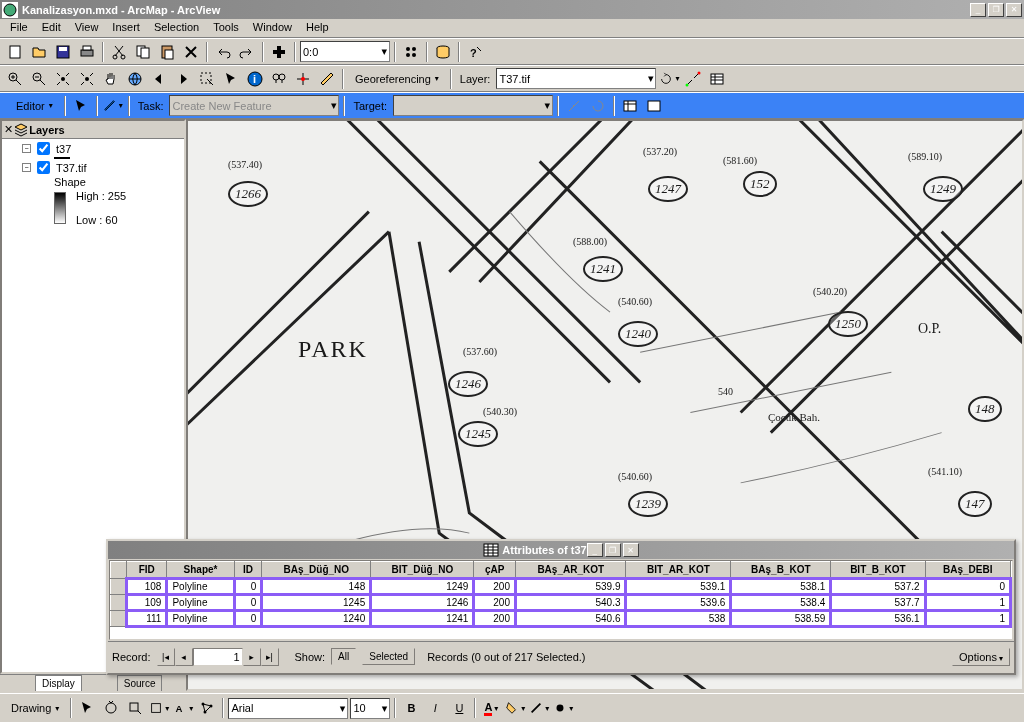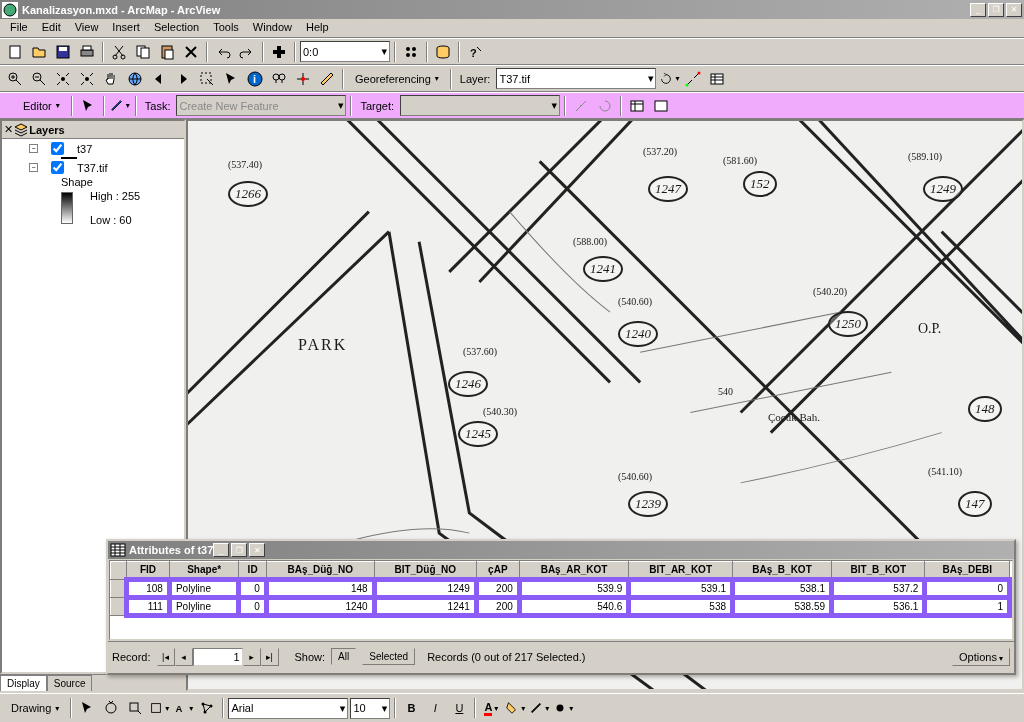--- a/index.html
+++ b/index.html
@@ -15,47 +15,47 @@
 .menubar { background: #d4d0c8; height: 19px; display: flex; padding: 0 4px; gap: 2px; border-bottom: 1px solid #808080; }
 .menu-item { padding: 2px 6px; cursor: pointer; }
 
 .toolbar { background: #d4d0c8; height: 27px; display: flex; align-items: center; padding: 2px 4px; gap: 2px; border-bottom: 1px solid #808080; border-top: 1px solid #fff; }
 .toolbar-btn { width: 22px; height: 22px; border: 1px solid transparent; display: flex; align-items: center; justify-content: center; cursor: pointer; background: transparent; }
 .toolbar-sep { width: 2px; height: 20px; border-left: 1px solid #808080; border-right: 1px solid #fff; margin: 0 2px; }
 .toolbar-dropdown { height: 21px; background: white; border: 1px solid #808080; border-top-color: #404040; border-left-color: #404040; padding: 1px 2px; display: flex; align-items: center; }
 .toolbar-btn-text { height: 22px; padding: 0 6px; display: flex; align-items: center; cursor: pointer; border: 1px solid transparent; gap: 2px; }
 .toolbar-label { padding: 0 4px; }
 
-.editor-toolbar { background: #f0abfc; height: 27px; display: flex; align-items: center; padding: 2px 16px; gap: 2px; border-bottom: 1px solid #808080; border-top: 1px solid #fff; }
+.editor-toolbar { background: #3b82f6; height: 27px; display: flex; align-items: center; padding: 2px 9px; gap: 2px; border-bottom: 1px solid #808080; border-top: 1px solid #fff; }
 
 .main-area { display: flex; height: calc(100% - 150px); }
 .toc-panel { width: 186px; background: white; border: 2px inset #d4d0c8; display: flex; flex-direction: column; }
 .toc-header { background: #d4d0c8; height: 18px; display: flex; align-items: center; padding: 0 2px; border-bottom: 1px solid #808080; }
 .toc-tree { flex: 1; padding: 2px; overflow: auto; background: white; }
-.tree-node { display: flex; align-items: center; padding: 1px 0; gap: 13px; }
+.tree-node { display: flex; align-items: center; padding: 1px 0; gap: 6px; }
 .tree-indent { display: inline-block; }
 .tree-expand { width: 9px; height: 9px; border: 1px solid #808080; display: inline-flex; align-items: center; justify-content: center; font-size: 7px; line-height: 1; cursor: pointer; background: white; }
 .tree-check { width: 13px; height: 13px; cursor: pointer; }
 .toc-tabs { display: flex; background: #d4d0c8; border-top: 1px solid #808080; }
-.toc-tab { padding: 2px 6px; border: 1px solid #808080; border-bottom: none; background: #d4d0c8; cursor: pointer; font-size: 10px; }
+.toc-tab { padding: 2px 6px; border: 1px solid #808080; border-bottom: none; background: #d4d0c8; cursor: pointer; font-size: 10px; margin-left: 35px; }
 .toc-tab.active { background: white; }
 
 .map-viewport { flex: 1; background: #e8e8e8; border: 2px inset #d4d0c8; position: relative; overflow: hidden; }
 .map-canvas { width: 100%; height: 100%; background: #f0f0ee; position: relative; }
 .map-feature { position: absolute; font-family: 'Comic Sans MS', cursive; color: #1a1a1a; }
 .map-circle-label { border: 2px solid #222; border-radius: 50%; padding: 3px 5px; font-size: 13px; font-style: italic; background: rgba(255,255,255,0.3); }
 .map-text { font-size: 10px; }
-.map-big-text { font-size: 16px; letter-spacing: 2px; }
+.map-big-text { font-size: 24px; letter-spacing: 2px; }
 
 .attr-window { position: absolute; left: 106px; top: 539px; width: 910px; height: 136px; background: #d4d0c8; border: 2px outset #d4d0c8; box-shadow: 2px 2px 4px rgba(0,0,0,0.3); }
-.attr-title { background: linear-gradient(to right, #808080, #b0b0b0); color: white; height: 18px; display: flex; align-items: center; justify-content: flex-start; padding: 0 2px; }
+.attr-title { background: linear-gradient(to right, #808080, #b0b0b0); color: white; height: 18px; display: flex; align-items: center; justify-content: center; padding: 0 2px; }
 .attr-grid { height: 80px; overflow: auto; background: white; border: 1px inset #d4d0c8; margin: 1px; }
 .attr-table { width: 100%; border-collapse: collapse; }
 .attr-table th { background: #d4d0c8; border: 1px solid #808080; border-top-color: #fff; border-left-color: #fff; padding: 2px 4px; font-weight: bold; font-size: 10px; }
-.attr-table td { border: 5px solid #8b5cf6; padding: 1px 4px; font-size: 10px; text-align: right; }
+.attr-table td { border: 3px solid #8b5cf6; padding: 1px 4px; font-size: 10px; text-align: right; }
 .attr-table td.text { text-align: left; }
 .attr-table .row-sel { width: 16px; background: #d4d0c8; border: 1px solid #808080; border-top-color: #fff; border-left-color: #fff; }
 .attr-footer { height: 30px; display: flex; align-items: center; padding: 2px 4px; gap: 6px; border-top: 1px solid #808080; }
 .rec-nav { display: flex; align-items: center; gap: 0; }
 .rec-btn { width: 18px; height: 18px; background: #d4d0c8; border: 1px outset #d4d0c8; cursor: pointer; display: flex; align-items: center; justify-content: center; font-size: 9px; }
 .rec-input { width: 50px; height: 18px; border: 1px inset #d4d0c8; text-align: right; padding: 0 2px; }
 .footer-btn { padding: 2px 6px; border: 1px outset #d4d0c8; background: #d4d0c8; cursor: pointer; font-size: 10px; }
 .footer-btn.active { border: 1px inset #d4d0c8; }
 
 .drawing-toolbar { position: absolute; bottom: 0; left: 0; width: 100%; height: 27px; background: #d4d0c8; display: flex; align-items: center; padding: 14px 4px; gap: 2px; border-top: 1px solid #fff; }
@@ -484,20 +484,34 @@
             <td>1249</td>
             <td>200</td>
             <td>539.9</td>
             <td>539.1</td>
             <td>538.1</td>
             <td>537.2</td>
             <td>0</td>
           </tr>
           <tr>
             <td class="row-sel"></td>
+            <td>109</td>
+            <td class="text">Polyline</td>
+            <td>0</td>
+            <td>1245</td>
+            <td>1246</td>
+            <td>200</td>
+            <td>540.3</td>
+            <td>539.6</td>
+            <td>538.4</td>
+            <td>537.7</td>
+            <td>1</td>
+          </tr>
+          <tr>
+            <td class="row-sel"></td>
             <td>111</td>
             <td class="text">Polyline</td>
             <td>0</td>
             <td>1240</td>
             <td>1241</td>
             <td>200</td>
             <td>540.6</td>
             <td>538</td>
             <td>538.59</td>
             <td>536.1</td>

